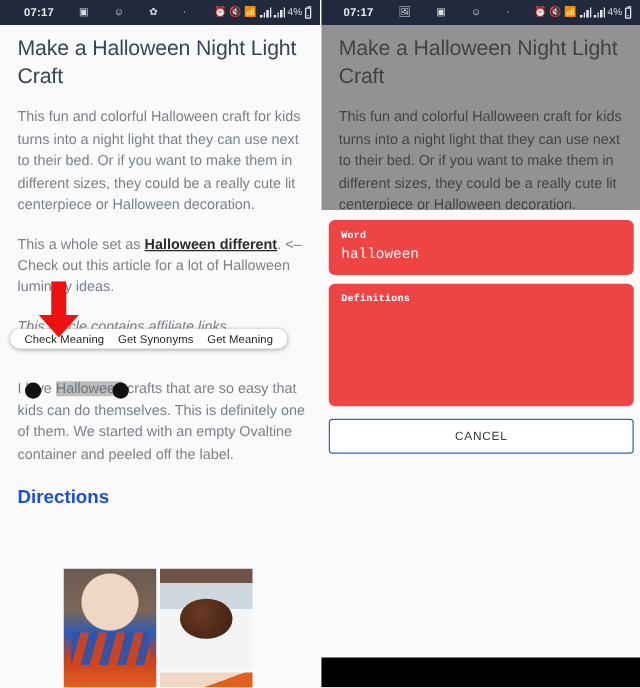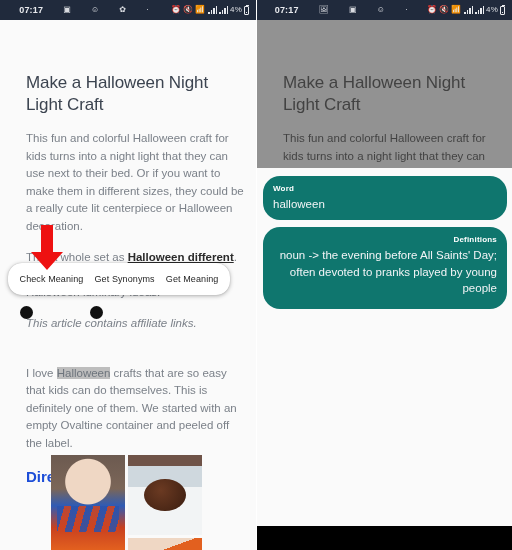--- a/index.html
+++ b/index.html
@@ -25,42 +25,42 @@
   .sb-time { font-size: 9px; font-weight: 600; }
   .bars { display: inline-flex; align-items: flex-end; gap: 1px; height: 8px; }
   .bars i { display: block; width: 1.5px; background: #e8eaee; }
   .bars i:nth-child(1){height:2px}.bars i:nth-child(2){height:4px}
   .bars i:nth-child(3){height:6px}.bars i:nth-child(4){height:8px}
   .batt { width: 5px; height: 9px; border: 1px solid #e8eaee; border-radius: 1px; position: relative; }
   .batt:after { content:""; position:absolute; left:1px; right:1px; bottom:1px; height:1px; background:#e8eaee; }
   .batt:before { content:""; position:absolute; top:-2px; left:1px; width:3px; height:1px; background:#e8eaee; }
 
   
-  .article { padding: 8px 10px 0 26px; position: relative; margin-top: 44px; }
+  .article { padding: 8px 10px 0 14px; position: relative; }
   .title {
     font-size: 17px; line-height: 1.3; color: #3c4450; font-weight: 400;
     letter-spacing: -.1px;
   }
   .para {
     font-size: 11.5px; line-height: 1.52; color: #7b8189; margin-top: 14px;
   }
   .para a { color: #2b2b2b; font-weight: 700; text-decoration: underline; }
   .para.italic { font-style: italic; color: #7b8189; }
   .sel { background: #bdbdbd; color: #6e757d; }
   .h2 { font-size: 15px; color: #1d4ed8; margin-top: 16px; font-weight: 700; }
 
   
   .handle {
     position: absolute; width: 13px; height: 13px; border-radius: 50%;
     background: #111111;
   }
 
   
   .ctxmenu {
-    position: absolute; left: 8px; top: 263px; width: 222px; height: 32px;
+    position: absolute; left: 8px; top: 263px; width: 222px; height: 16px;
     background: #ffffff; border-radius: 14px;
     box-shadow: 0 1px 4px rgba(0,0,0,.30), 0 0 1px rgba(0,0,0,.25);
     display: flex; align-items: center; justify-content: space-around;
     padding: 0 6px;
   }
   .ctxmenu button {
     background: none; border: 0; font-family: inherit;
     font-size: 9px; color: #1f1f1f; letter-spacing: .1px;
     white-space: nowrap; cursor: pointer; padding: 4px 3px;
   }
@@ -95,25 +95,25 @@
   .scrim {
     position: absolute; left: 0; top: 20px; width: 256px; height: 148px;
     background: rgba(60,60,60,.55);
   }
   .dimmed .title, .dimmed .para { color: #4b4b4b; }
   .dialog-area {
     position: absolute; left: 0; top: 168px; width: 256px; height: 358px;
     background: #fafafa; padding: 8px 6px 0 6px;
   }
   .card {
-    background: #0f766e; border-radius: 17px; color: #ffffff;
-    padding: 8px 10px 10px 10px; margin-bottom: 7px;
+    background: #ef4444; border-radius: 5px; color: #ffffff;
+    padding: 8px 10px 10px 10px; margin-bottom: 7px; font-family: Liberation Mono, monospace;
   }
   .card.word { height: 44px; }
-  .card.defs { height: 82px; text-align: right; }
+  .card.defs { height: 98px; }
   .card-label { font-size: 8px; font-weight: 700; letter-spacing: .2px; color: #ffffff; }
   .card-value { font-size: 11.5px; line-height: 1.45; color: #f2f4f6; margin-top: 3px; font-weight: 400; }
   .cancel-btn {
     width: 100%; height: 28px; background: #ffffff;
     border: 1px solid #2f6ab5; border-radius: 3px;
     color: #3a3a3a; font-family: inherit; font-size: 9.5px;
     letter-spacing: .6px; cursor: pointer; margin-top: 3px;
   }
   .navbar { position: absolute; left: 0; bottom: 0; width: 256px; height: 24px; background: #000000; }
 </style>
@@ -219,20 +219,20 @@
     </div>
     <div class="scrim"></div>
 
     <div class="dialog-area">
       <div class="card word">
         <div class="card-label">Word</div>
         <div class="card-value">halloween</div>
       </div>
       <div class="card defs">
         <div class="card-label">Definitions</div>
-        <div class="card-value">noun -&gt; the evening before All Saints' Day; often devoted to pranks played by young people</div>
-      </div>
+      </div>
+      <button class="cancel-btn">CANCEL</button>
     </div>
 
     <div class="navbar"></div>
   </div>
 
 </div>
 
 </body></html>

